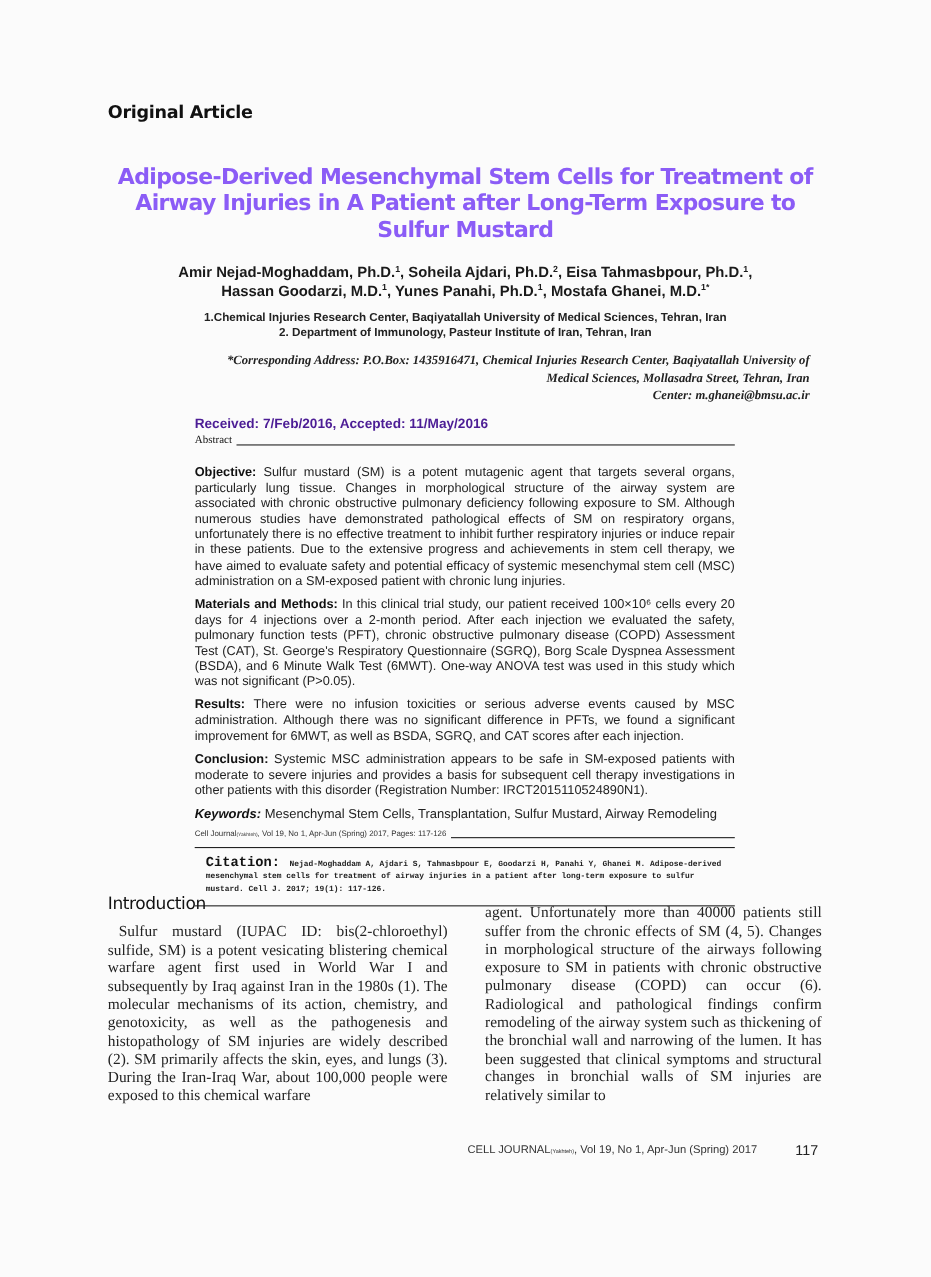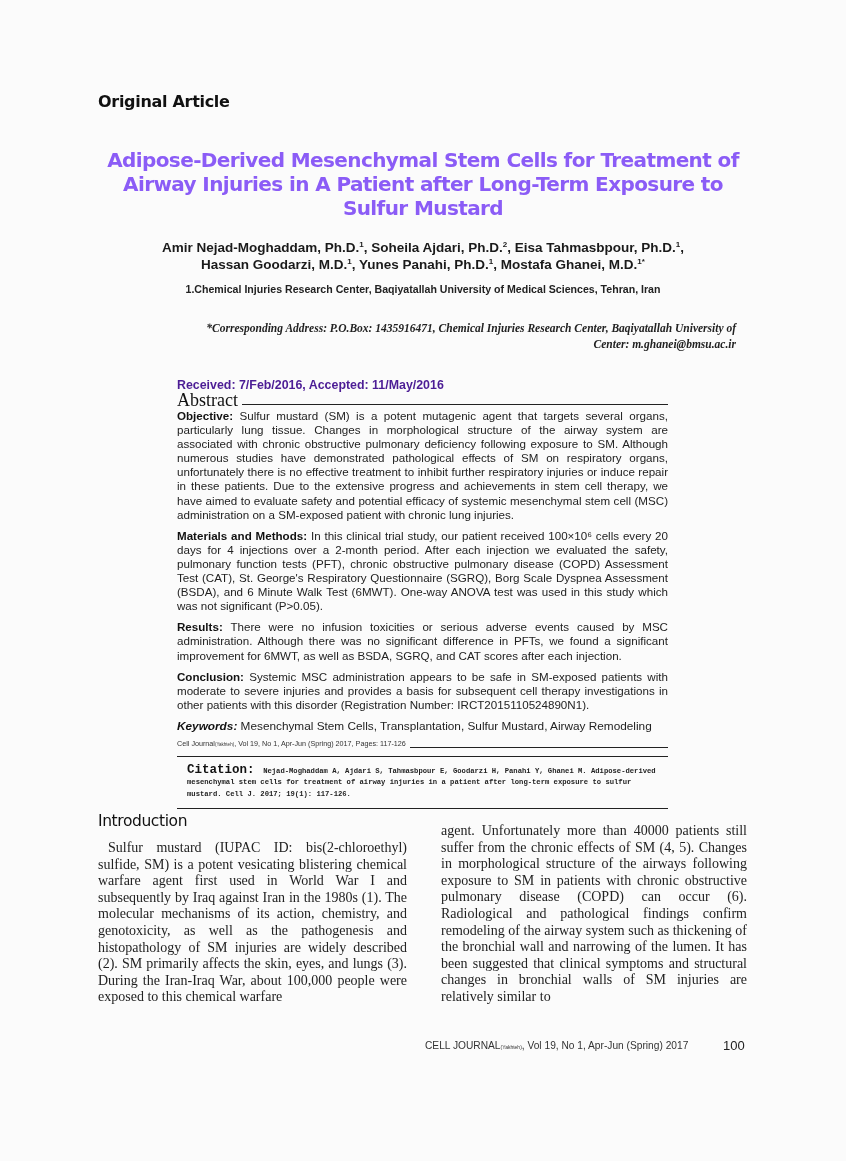--- a/index.html
+++ b/index.html
@@ -33,30 +33,30 @@
     font-family: "Liberation Serif", serif; font-style: italic; font-weight: bold;
     font-size: 11.5px; line-height: 16px; color: #222;
   }
   .abstract-box { left: 177px; top: 378px; width: 491px; }
   .received {
     font-family: "Liberation Sans", sans-serif; font-weight: bold; font-size: 12.4px;
     line-height: 15px; color: #4c1d95; margin-left: 0px;
   }
   .abs-head { display: flex; align-items: flex-end; margin-top: 0px; height: 15px; }
   .abs-head .label {
-    font-family: "Liberation Serif", serif; font-size: 18px; line-height: 15px;
+    font-family: "Liberation Serif", serif; font-size: 10px; line-height: 15px;
     color: #111; margin-right: 4px;
   }
   .abs-head .rule { flex: 1; border-bottom: 1.3px solid #222; margin-bottom: 3px; }
   .para {
     font-family: "Liberation Sans", sans-serif; font-size: 11.6px; line-height: 14.1px;
     text-align: justify; color: #222; margin: 0 0 7px 0;
   }
   .para b { color: #111; }
-  .para.first { margin-top: 1px; }
+  .para.first { margin-top: 15px; }
   .keywords {
     font-family: "Liberation Sans", sans-serif; font-size: 11.8px; line-height: 15px;
     color: #222; margin-top: 4px;
   }
   .keywords b { font-style: italic; color: #111; }
   .journal-line { display: flex; align-items: flex-end; margin-top: 5px; }
   .journal-line .txt {
     font-family: "Liberation Sans", sans-serif; font-size: 7.2px; line-height: 10px;
     color: #333; margin-right: 4px; white-space: nowrap;
   }
@@ -99,24 +99,26 @@
   <span><span>Amir Nejad-Moghaddam, Ph.D.</span><sup>1</sup>, </span>
   <span><span>Soheila Ajdari, Ph.D.</span><sup>2</sup>, </span>
   <span><span>Eisa Tahmasbpour, Ph.D.</span><sup>1</sup>,</span><br>
   <span><span>Hassan Goodarzi, M.D.</span><sup>1</sup>, </span>
   <span><span>Yunes Panahi, Ph.D.</span><sup>1</sup>, </span>
   <span><span>Mostafa Ghanei, M.D.</span><sup>1*</sup></span>
 </div>
 
 <div class="abs affil">
   <div>1.Chemical Injuries Research Center, Baqiyatallah University of Medical Sciences, Tehran, Iran</div>
+  <div>2. Department of Immunology, Pasteur Institute of Iran, Tehran, Iran</div>
 </div>
 
 <div class="abs corresp">
   <div>*Corresponding Address: P.O.Box: 1435916471, Chemical Injuries Research Center, Baqiyatallah University of</div>
+  <div>Medical Sciences, Mollasadra Street, Tehran, Iran</div>
   <div>Center: m.ghanei@bmsu.ac.ir</div>
 </div>
 
 <div class="abs abstract-box">
   <div class="received">Received: 7/Feb/2016, Accepted: 11/May/2016</div>
   <div class="abs-head">
     <span class="label">Abstract</span>
     <span class="rule"></span>
   </div>
   <p class="para first"><b>Objective:</b> <span>Sulfur mustard (SM) is a potent mutagenic agent that targets several organs, particularly lung tissue. Changes in morphological structure of the airway system are associated with chronic obstructive pulmonary deficiency following exposure to SM. Although numerous studies have demonstrated pathological effects of SM on respiratory organs, unfortunately there is no effective treatment to inhibit further respiratory injuries or induce repair in these patients. Due to the extensive progress and achievements in stem cell therapy, we have aimed to evaluate safety and potential efficacy of systemic mesenchymal stem cell (MSC) administration on a SM-exposed patient with chronic lung injuries.</span></p>
@@ -132,13 +134,13 @@
   <div class="citation"><span class="label">Citation:</span>&nbsp; <span>Nejad-Moghaddam A, Ajdari S, Tahmasbpour E, Goodarzi H, Panahi Y, Ghanei M. Adipose-derived mesenchymal stem cells for treatment of airway injuries in a patient after long-term exposure to sulfur mustard. Cell J. 2017; 19(1): 117-126.</span></div>
   <div class="hr" style="margin-top:0"></div>
 </div>
 
 <div class="abs section-title">Introduction</div>
 
 <div class="abs col col-left">Sulfur mustard (IUPAC ID: bis(2-chloroethyl) sulfide, SM) is a potent vesicating blistering chemical warfare agent first used in World War I and subsequently by Iraq against Iran in the 1980s (1). The molecular mechanisms of its action, chemistry, and genotoxicity, as well as the pathogenesis and histopathology of SM injuries are widely described (2). SM primarily affects the skin, eyes, and lungs (3). During the Iran-Iraq War, about 100,000 people were exposed to this chemical warfare</div>
 <div class="abs col col-right">agent. Unfortunately more than 40000 patients still suffer from the chronic effects of SM (4, 5). Changes in morphological structure of the airways following exposure to SM in patients with chronic obstructive pulmonary disease (COPD) can occur (6). Radiological and pathological findings confirm remodeling of the airway system such as thickening of the bronchial wall and narrowing of the lumen. It has been suggested that clinical symptoms and structural changes in bronchial walls of SM injuries are relatively similar to</div>
 
 <div class="abs footer"><span>CELL JOURNAL</span><small>(Yakhteh)</small><span>, Vol 19, No 1, Apr-Jun (Spring) 2017</span></div>
-<div class="abs page-num">100</div>
+<div class="abs page-num">117</div>
 
 </body></html>

